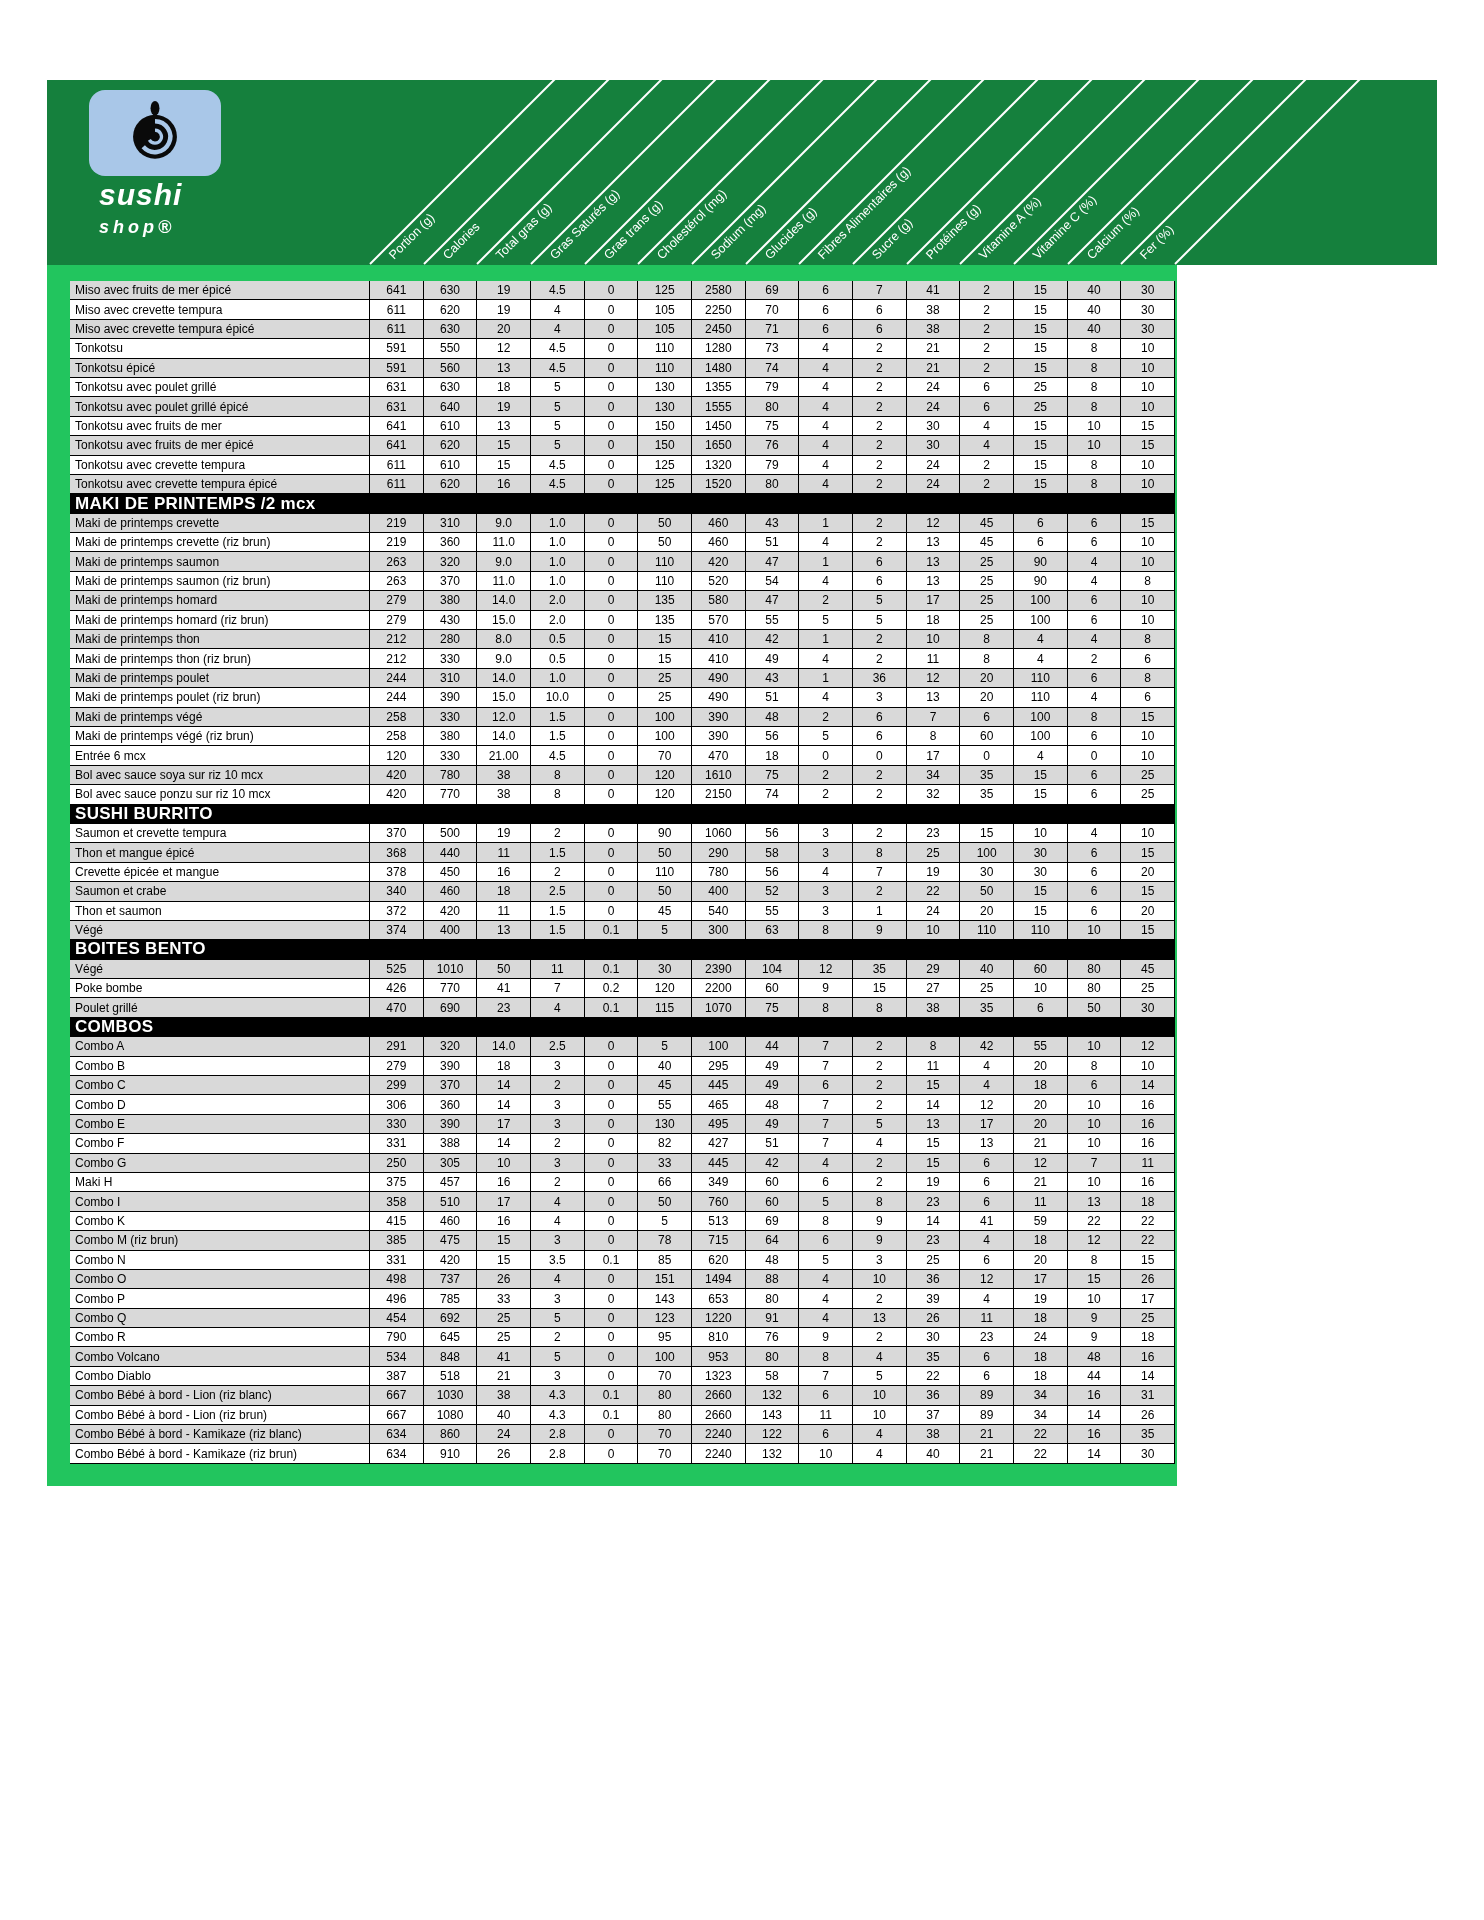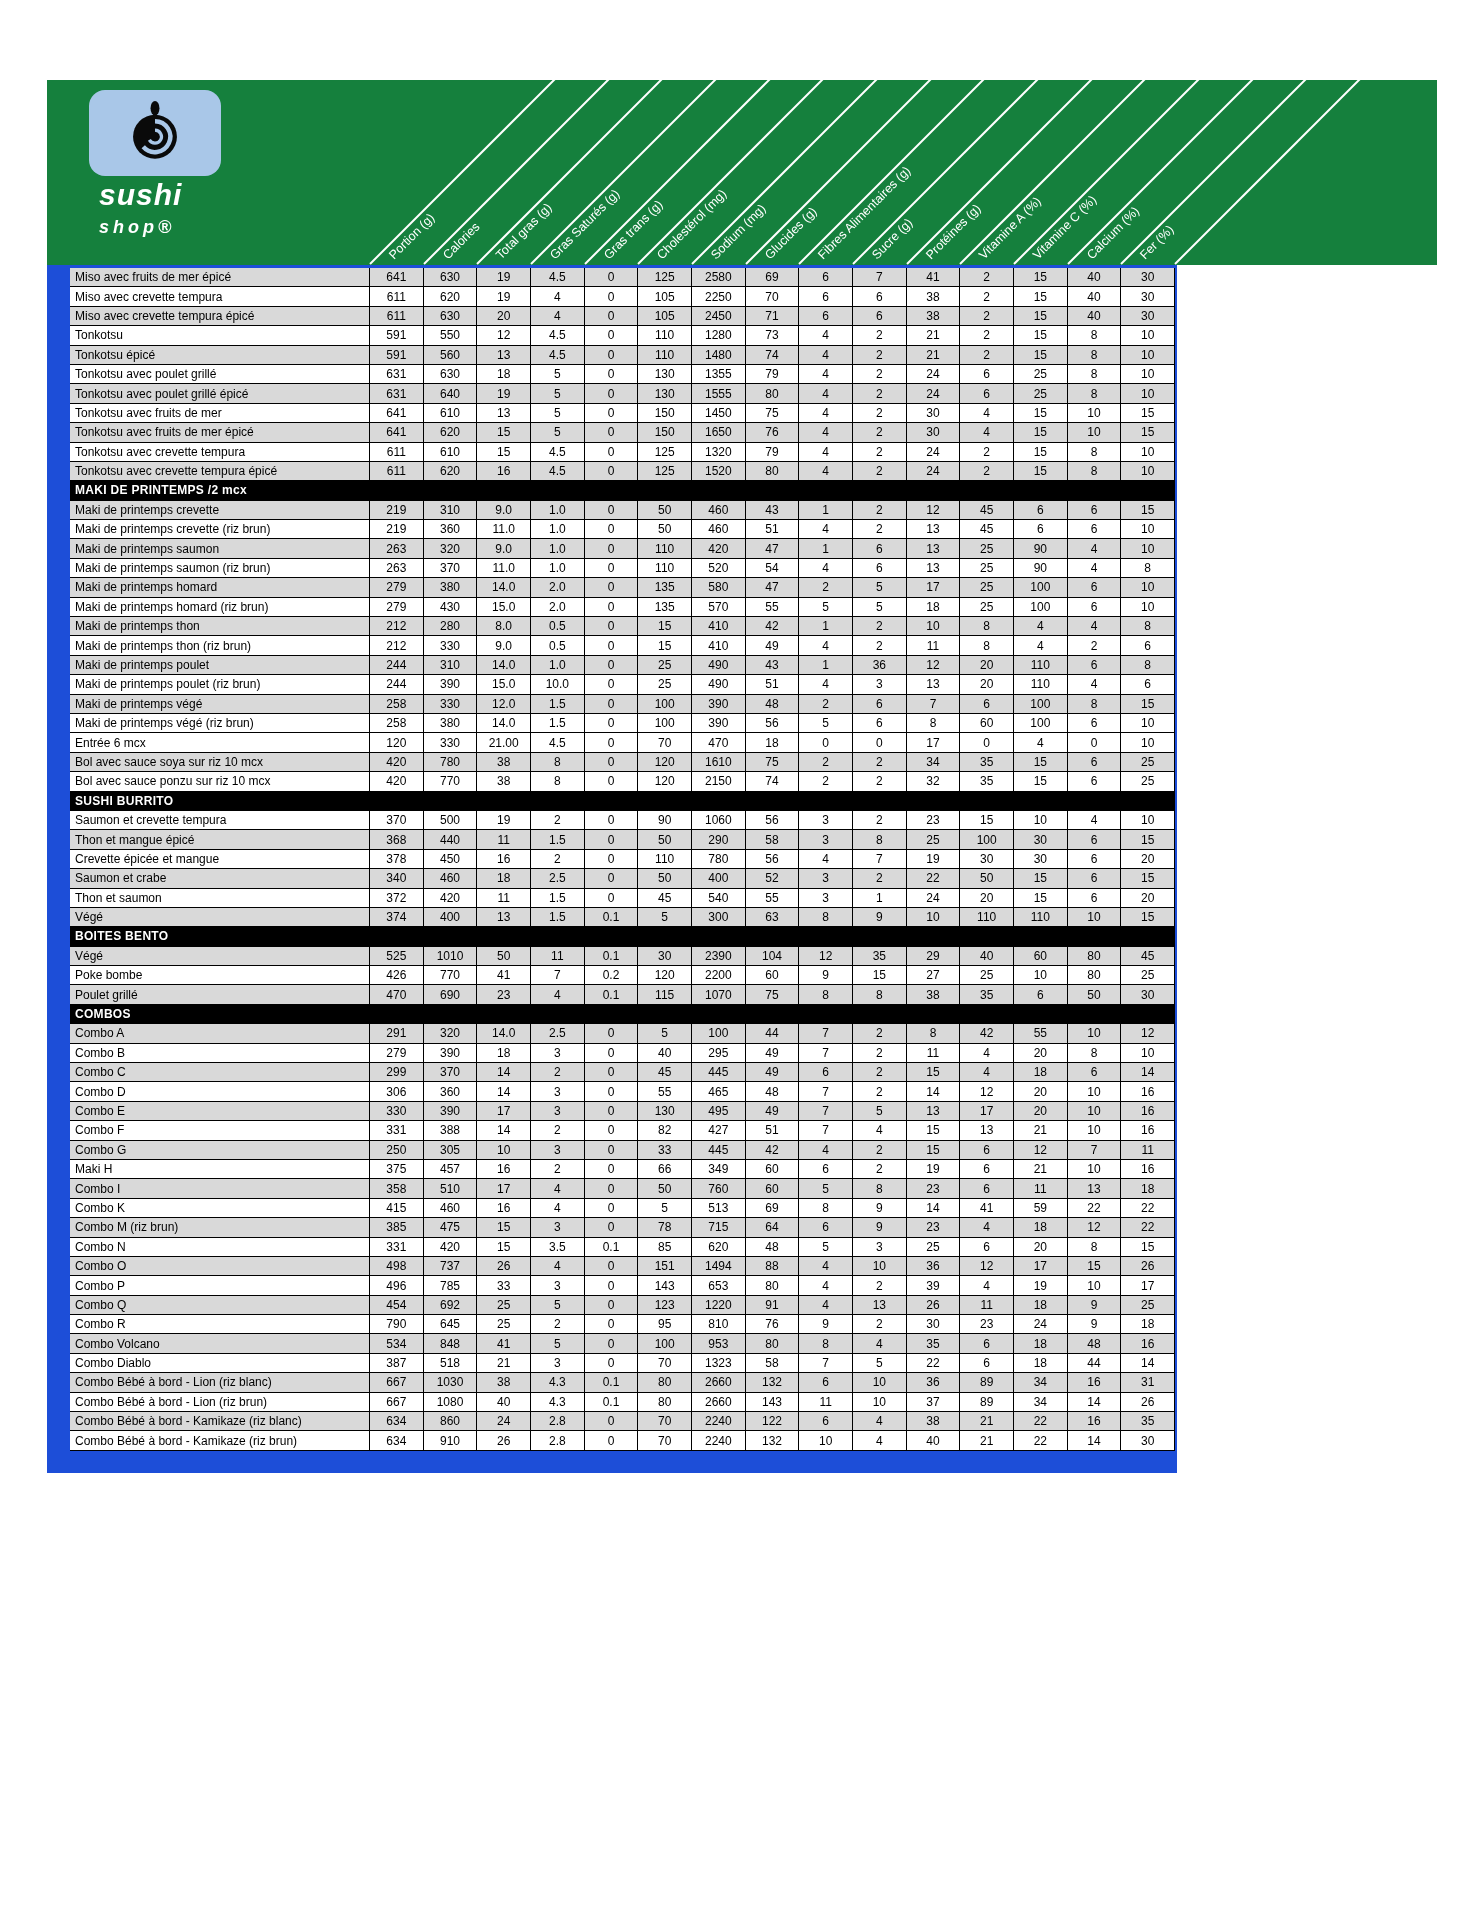--- a/index.html
+++ b/index.html
@@ -28,38 +28,38 @@
     position:absolute; bottom:0; width:270px; height:2px; background:#fff;
     transform-origin:0 50%; transform:rotate(-45deg);
   }
   .diag-label {
     position:absolute; bottom:3px; white-space:nowrap; color:#fff;
     font-size:12.5px; transform-origin:left bottom; transform:rotate(-45deg);
   }
 
   
   .table-wrap {
-    position:relative; width:1130px; background:#1d4ed8;
-    padding:3px 2px 22px 23px;
+    position:relative; width:1130px; background:#22c55e;
+    padding:16px 2px 22px 23px;
   }
   .grid-row {
     display:grid; grid-template-columns:300px repeat(15, 1fr);
     height:19.4px; width:1105px;
   }
   .row-gray  { background:#d9d9d9; }
   .row-white { background:#ffffff; }
   .cell {
     border-right:1px solid #000; border-bottom:1px solid #000;
     font-size:12px; line-height:1; overflow:hidden;
     display:flex; align-items:center; justify-content:center;
   }
   .cell.name { justify-content:flex-start; padding-left:5px; }
   .section-row {
     height:19.4px; width:1105px; background:#000; color:#fff;
-    font-size:12px; font-weight:bold; letter-spacing:0.3px;
+    font-size:17px; font-weight:bold; letter-spacing:0.3px;
     display:flex; align-items:center; padding-left:5px;
     border-bottom:1px solid #000;
   }
 </style>
 </head>
 <body>
 
 <div class="sheet">
 
   <div class="header-band">

